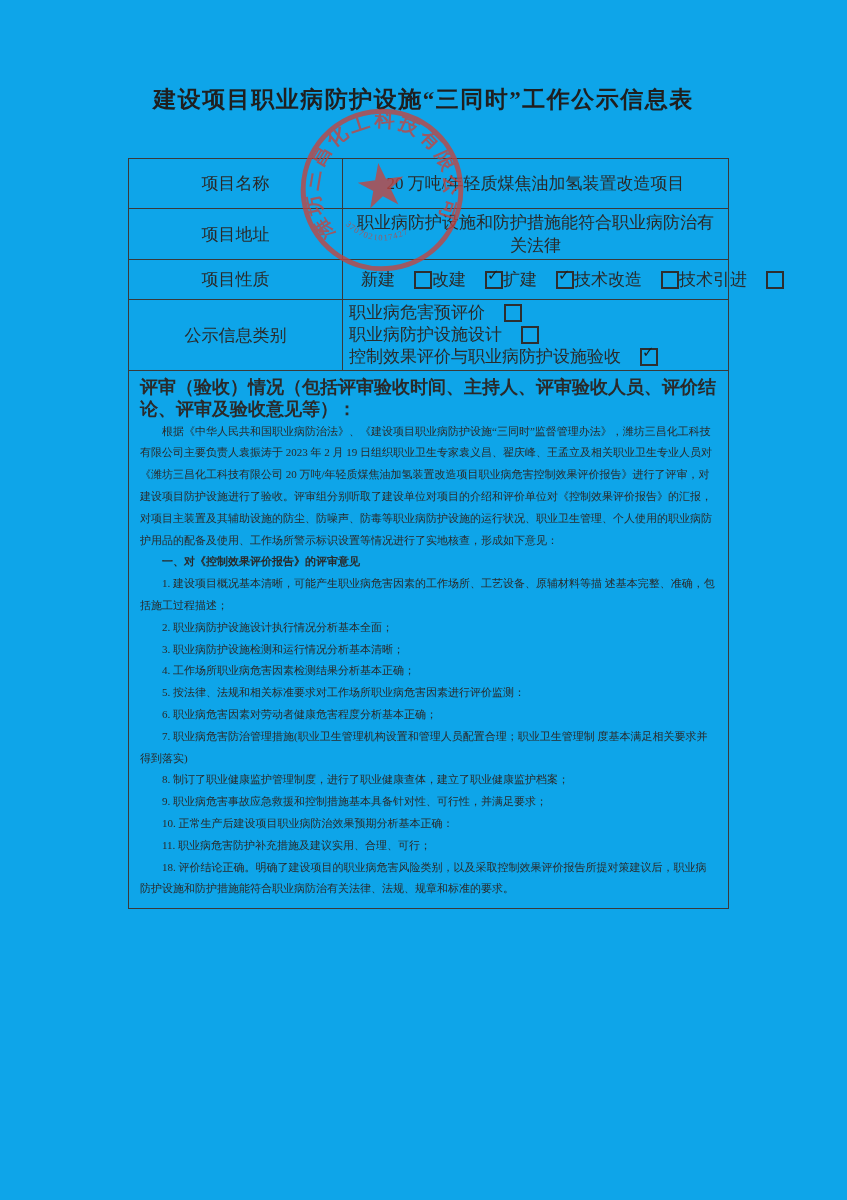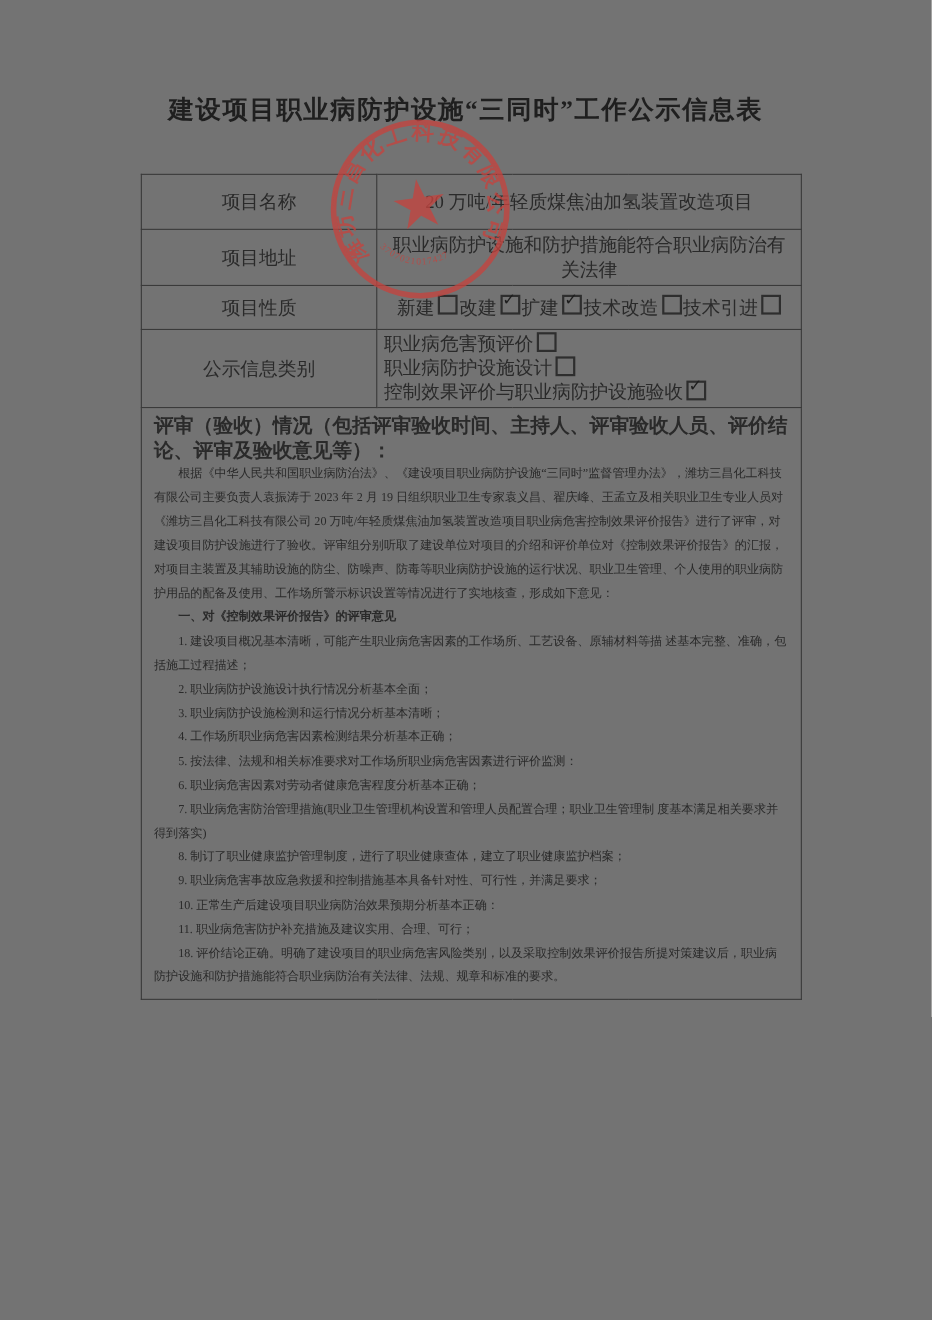--- a/index.html
+++ b/index.html
@@ -4,21 +4,21 @@
 <style>
   html,body{margin:0;padding:0;}
   body{
     width:847px;height:1200px;
     background:#fbfbfa;
     font-family:"Liberation Serif","DejaVu Serif",serif;
     color:#262626;
     position:relative;
     overflow:hidden;
   }
-  .page{position:relative;width:847px;height:1200px;background:#737373;}
+  .page{position:relative;width:847px;height:1200px;background:#0ea5e9;}
   .doc-title{
     margin:0;padding-top:84px;
     text-align:center;
     font-size:23px;font-weight:bold;letter-spacing:1.5px;
     color:#1f1f1f;
   }
   table.form{
     position:absolute;left:128px;top:158px;
     width:600px;border-collapse:collapse;table-layout:fixed;
   }
@@ -26,21 +26,21 @@
     border:1.6px solid #3a3a3a;
     font-size:17px;
     vertical-align:middle;
     padding:2px 6px;
     color:#2a2a2a;
   }
   td.lbl{text-align:center;}
   td.val{text-align:center;}
   td.val-left{text-align:left;padding-left:12px;}
   .nature-wrap{display:flex;justify-content:space-between;align-items:center;padding:0 12px;}
-  .opt{display:inline-flex;align-items:flex-start;white-space:nowrap;}
+  .opt{display:inline-flex;align-items:center;white-space:nowrap;gap:16px;}
   .cbx{
     display:inline-block;width:14px;height:14px;
     border:2px solid #2e2e2e;margin-left:3px;
     position:relative;flex:0 0 auto;
     background:transparent;
   }
   .ck{
     position:absolute;top:-5px;left:0px;
     font-size:15px;font-weight:bold;line-height:1;
     font-family:"DejaVu Sans","Liberation Sans",sans-serif;

